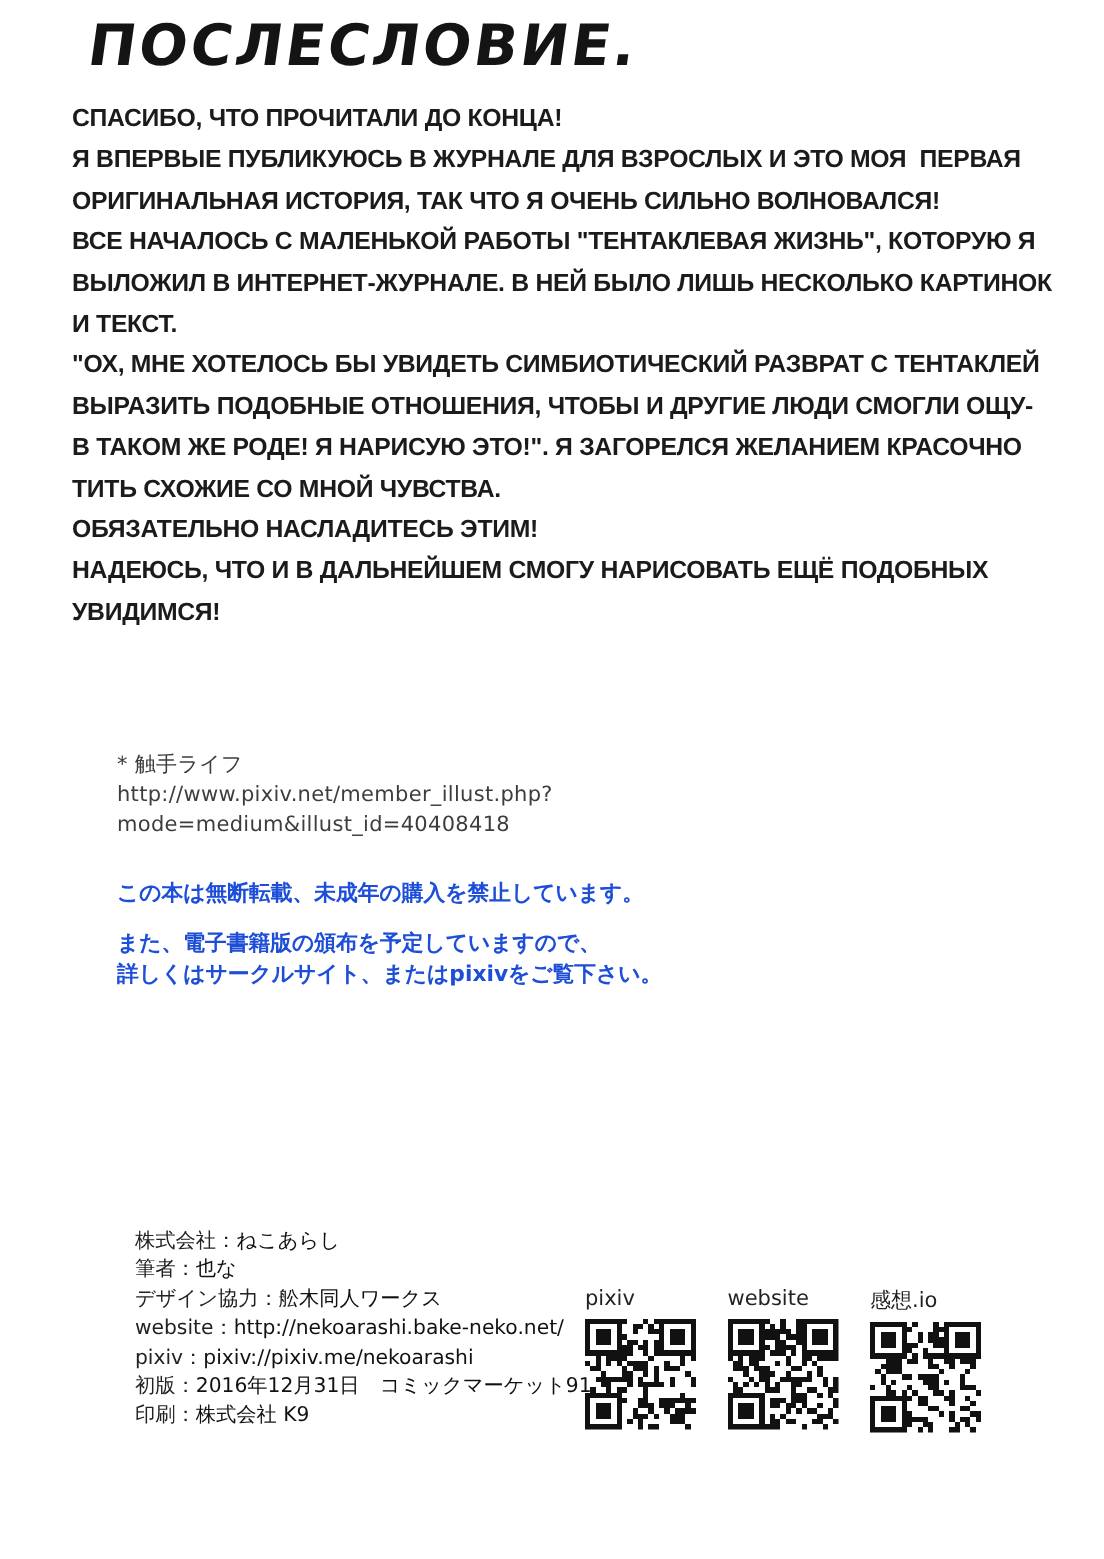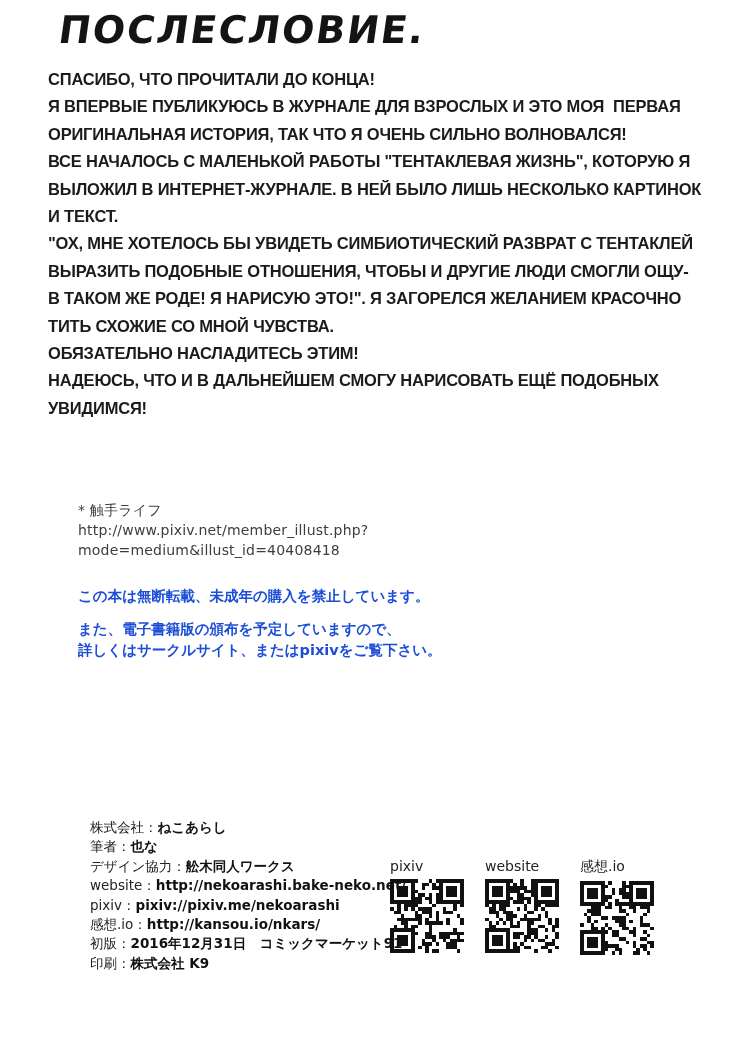--- a/index.html
+++ b/index.html
@@ -52,21 +52,21 @@
   .notice .gap{margin-top:12px;}
   .notice div{white-space:pre;}
   .credits{
     position:absolute;left:90px;top:818px;
     font-family:"DejaVu Sans",sans-serif;
     font-size:13.5px;
     line-height:19.4px;
     color:#222;
   }
   .credit-row{white-space:pre;}
-  .credit-value{font-weight:bold;color:#111;}
+  .credit-value{font-weight:normal;color:#111;}
   .qr-section{
     position:absolute;left:390px;top:858px;
     display:flex;gap:21px;
   }
   .qr-item{width:74px;}
   .qr-label{
     font-family:"DejaVu Sans",sans-serif;
     font-size:14px;color:#222;
     margin-bottom:5px;
     white-space:pre;
@@ -108,21 +108,20 @@
     <div class="gap">また、電子書籍版の頒布を予定していますので、</div>
     <div>詳しくはサークルサイト、またはpixivをご覧下さい。</div>
   </div>
 
   <div class="credits">
     <div class="credit-row"><span class="credit-label">株式会社</span><span>：</span><span class="credit-value">ねこあらし</span></div>
     <div class="credit-row"><span class="credit-label">筆者</span><span>：</span><span class="credit-value">也な</span></div>
     <div class="credit-row"><span class="credit-label">デザイン協力</span><span>：</span><span class="credit-value">舩木同人ワークス</span></div>
     <div class="credit-row"><span class="credit-label">website</span><span>：</span><span class="credit-value">http://nekoarashi.bake-neko.net/</span></div>
     <div class="credit-row"><span class="credit-label">pixiv</span><span>：</span><span class="credit-value">pixiv://pixiv.me/nekoarashi</span></div>
-    <div class="credit-row"><span class="credit-label">感想.io</span><span>：</span><span class="credit-value">http://kansou.io/nkars/</span></div>
     <div class="credit-row"><span class="credit-label">初版</span><span>：</span><span class="credit-value">2016年12月31日　コミックマーケット91</span></div>
     <div class="credit-row"><span class="credit-label">印刷</span><span>：</span><span class="credit-value">株式会社 K9</span></div>
   </div>
 
   <div class="qr-section">
     <div class="qr-item">
       <div class="qr-label">pixiv</div>
       <div class="qr-code">
           <svg viewBox="0 0 21 21" xmlns="http://www.w3.org/2000/svg" fill="#111">
             <rect x="0" y="0" width="1" height="1"></rect>

